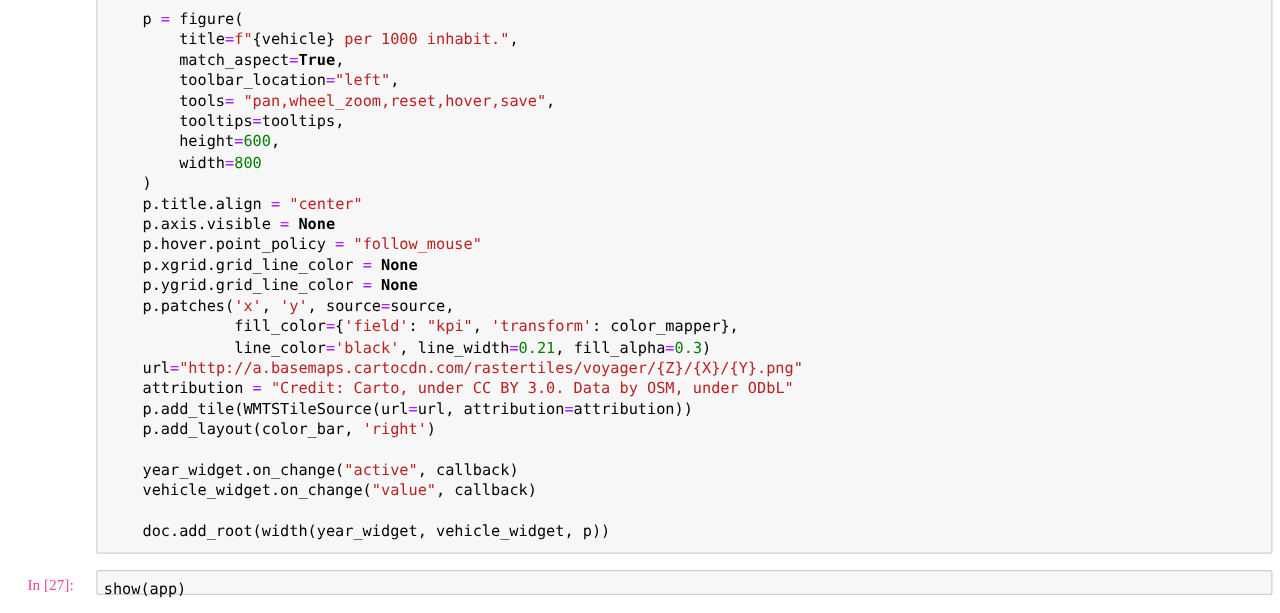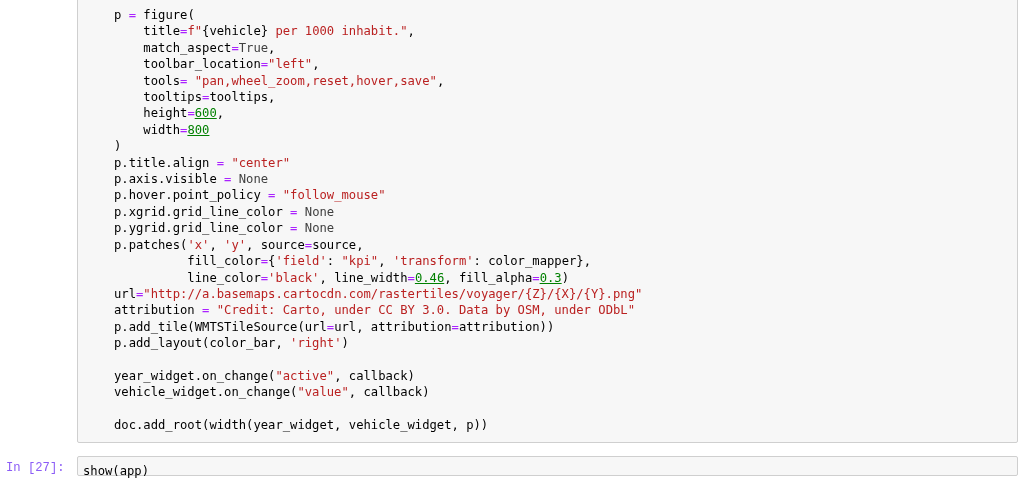--- a/index.html
+++ b/index.html
@@ -7,37 +7,37 @@
     width: 1024px; height: 490px; overflow: hidden; background: #ffffff;
     font-family: "DejaVu Sans Mono", monospace;
   }
   .code-box {
     position: absolute; background: #f7f7f7; border: 1px solid #cfcfcf;
     border-radius: 2px; box-sizing: border-box;
   }
   #cell1 { left: 77px; top: -4px; width: 941px; height: 447px; }
   #cell2 { left: 77px; top: 456px; width: 941px; height: 20px; }
   .prompt {
-    position: absolute; left: 6px; top: 461px; color: #8b5cf6;
-    font-family: Liberation Mono, monospace; font-size: 12.2px;
+    position: absolute; left: 22px; top: 461px; color: #ec4899;
+    font-family: Liberation Serif, serif; font-size: 12.2px;
   }
   pre.code {
     margin: 0; position: absolute; left: 36px; top: 10px;
     font-family: "DejaVu Sans Mono", monospace; font-size: 12.2px;
     line-height: 16.4px; color: #000; white-space: pre;
   }
   pre.code2 {
     margin: 0; position: absolute; left: 5px; top: 6px;
     font-family: "DejaVu Sans Mono", monospace; font-size: 12.2px;
     line-height: 16px; color: #000; white-space: pre;
   }
   .s { color: #ba2121; }
   .o { color: #aa22ff; }
-  .k { color: #404040; font-weight: normal; }
-  .n { color: #008000; text-decoration: underline; }
+  .k { color: #000000; font-weight: bold; }
+  .n { color: #008000; }
 </style>
 </head>
 <body>
 
 <div class="code-box" id="cell1">
 <pre class="code"><span>p <span class="o">=</span> figure(</span>
 <span>    title<span class="o">=</span><span class="s">f"</span>{vehicle}<span class="s"> per 1000 inhabit."</span>,</span>
 <span>    match_aspect<span class="o">=</span><span class="k">True</span>,</span>
 <span>    toolbar_location<span class="o">=</span><span class="s">"left"</span>,</span>
 <span>    tools<span class="o">=</span> <span class="s">"pan,wheel_zoom,reset,hover,save"</span>,</span>
@@ -45,21 +45,21 @@
 <span>    height<span class="o">=</span><span class="n">600</span>,</span>
 <span>    width<span class="o">=</span><span class="n">800</span></span>
 <span>)</span>
 <span>p.title.align <span class="o">=</span> <span class="s">"center"</span></span>
 <span>p.axis.visible <span class="o">=</span> <span class="k">None</span></span>
 <span>p.hover.point_policy <span class="o">=</span> <span class="s">"follow_mouse"</span></span>
 <span>p.xgrid.grid_line_color <span class="o">=</span> <span class="k">None</span></span>
 <span>p.ygrid.grid_line_color <span class="o">=</span> <span class="k">None</span></span>
 <span>p.patches(<span class="s">'x'</span>, <span class="s">'y'</span>, source<span class="o">=</span>source,</span>
 <span>          fill_color<span class="o">=</span>{<span class="s">'field'</span>: <span class="s">"kpi"</span>, <span class="s">'transform'</span>: color_mapper},</span>
-<span>          line_color<span class="o">=</span><span class="s">'black'</span>, line_width<span class="o">=</span><span class="n">0.46</span>, fill_alpha<span class="o">=</span><span class="n">0.3</span>)</span>
+<span>          line_color<span class="o">=</span><span class="s">'black'</span>, line_width<span class="o">=</span><span class="n">0.21</span>, fill_alpha<span class="o">=</span><span class="n">0.3</span>)</span>
 <span>url<span class="o">=</span><span class="s">"http://a.basemaps.cartocdn.com/rastertiles/voyager/{Z}/{X}/{Y}.png"</span></span>
 <span>attribution <span class="o">=</span> <span class="s">"Credit: Carto, under CC BY 3.0. Data by OSM, under ODbL"</span></span>
 <span>p.add_tile(WMTSTileSource(url<span class="o">=</span>url, attribution<span class="o">=</span>attribution))</span>
 <span>p.add_layout(color_bar, <span class="s">'right'</span>)</span>
 
 <span>year_widget.on_change(<span class="s">"active"</span>, callback)</span>
 <span>vehicle_widget.on_change(<span class="s">"value"</span>, callback)</span>
 
 <span>doc.add_root(width(year_widget, vehicle_widget, p))</span></pre>
 </div>

